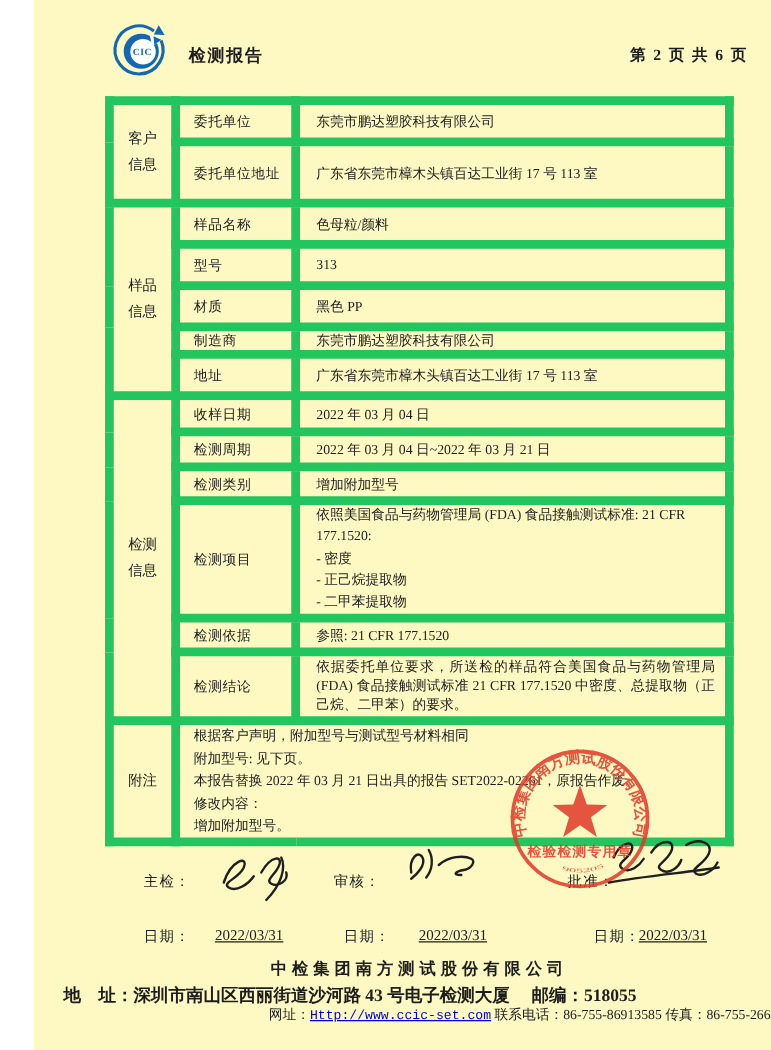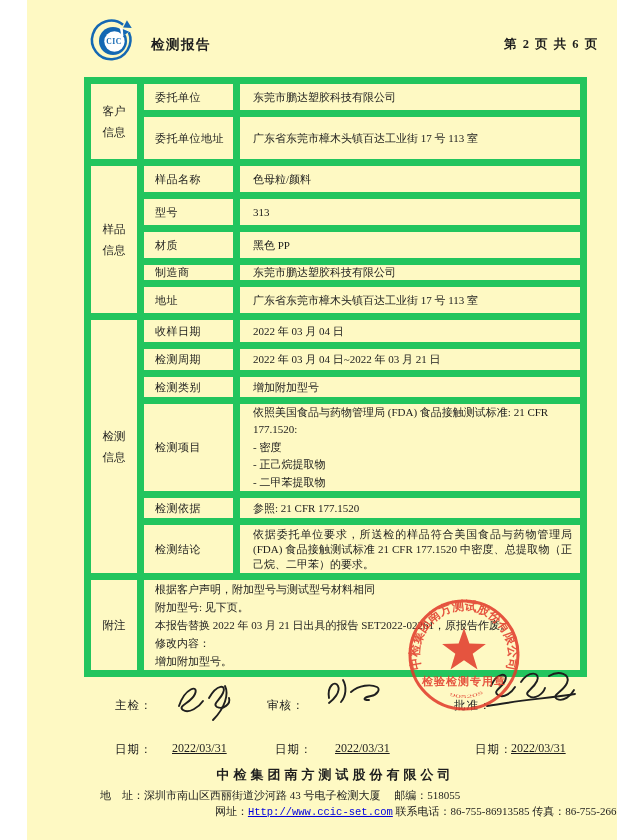--- a/index.html
+++ b/index.html
@@ -30,21 +30,21 @@
   .date-label { position: absolute; top: 742px; font-size: 11.5px; letter-spacing: 1px; }
   .date-val { position: absolute; top: 741px; font-size: 12px; text-decoration: underline; }
   .sig { position: absolute; z-index: 3; }
   .sig path { fill: none; stroke: #1f1f1f; stroke-width: 1.9; stroke-linecap: round; stroke-linejoin: round; }
 
   
   .stamp { position: absolute; left: 379px; top: 597px; width: 116px; height: 116px; z-index: 6; opacity: .86; }
 
   
   .f-company { position: absolute; top: 766px; left: 0; width: 617px; text-align: center; font-weight: bold; font-size: 13px; letter-spacing: 4px; }
-  .f-addr { position: absolute; top: 788px; left: 0; width: 506px; text-align: center; font-size: 11px; }
+  .f-addr { position: absolute; top: 788px; left: 0; width: 506px; text-align: center; font-size: 14px; font-weight: bold; }
   .f-site { position: absolute; top: 804px; left: 0; width: 617px; text-align: right; font-size: 11px; }
   .f-site a { color: #0000dd; text-decoration: underline; font-family: "Liberation Mono", "DejaVu Sans Mono", monospace; font-size: 10.5px; }
 </style>
 </head>
 <body>
 
 <div class="page">
 
   <svg class="logo" viewBox="0 0 52 52">
     <path d="M36.5 10.2 A 20 20 0 1 0 42.5 18" fill="none" stroke="#1468b3" stroke-width="2.6"></path>

